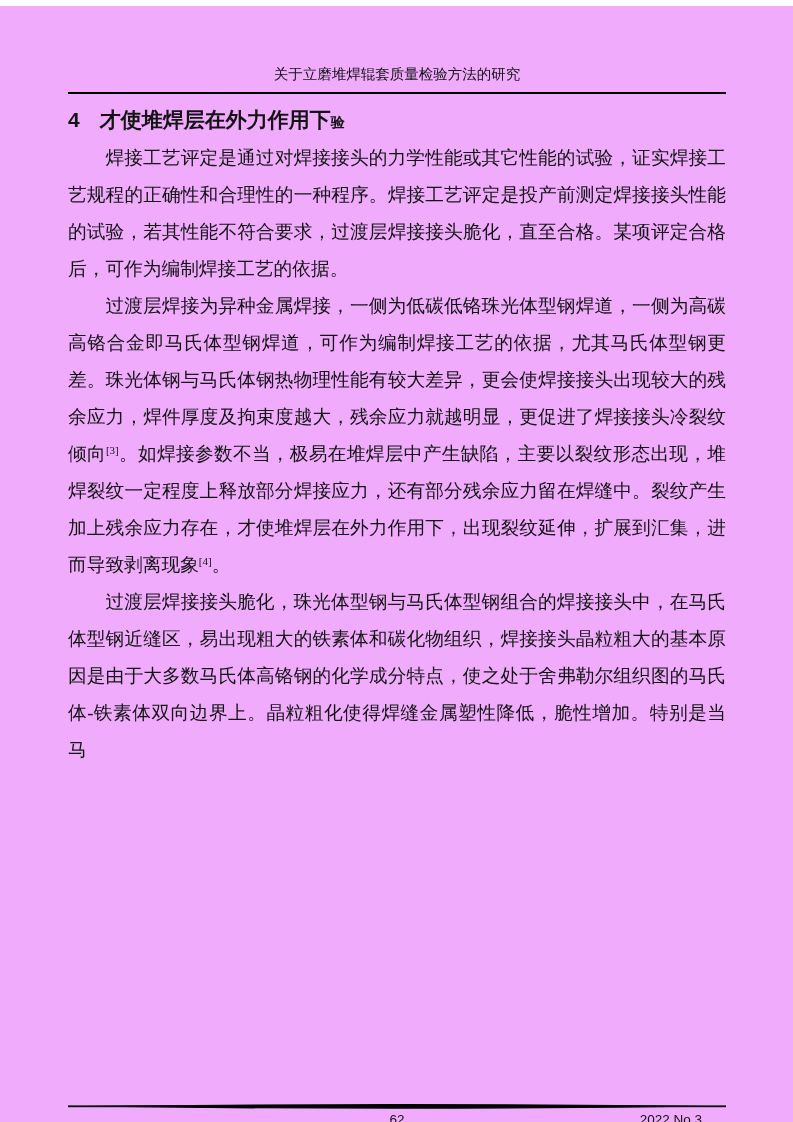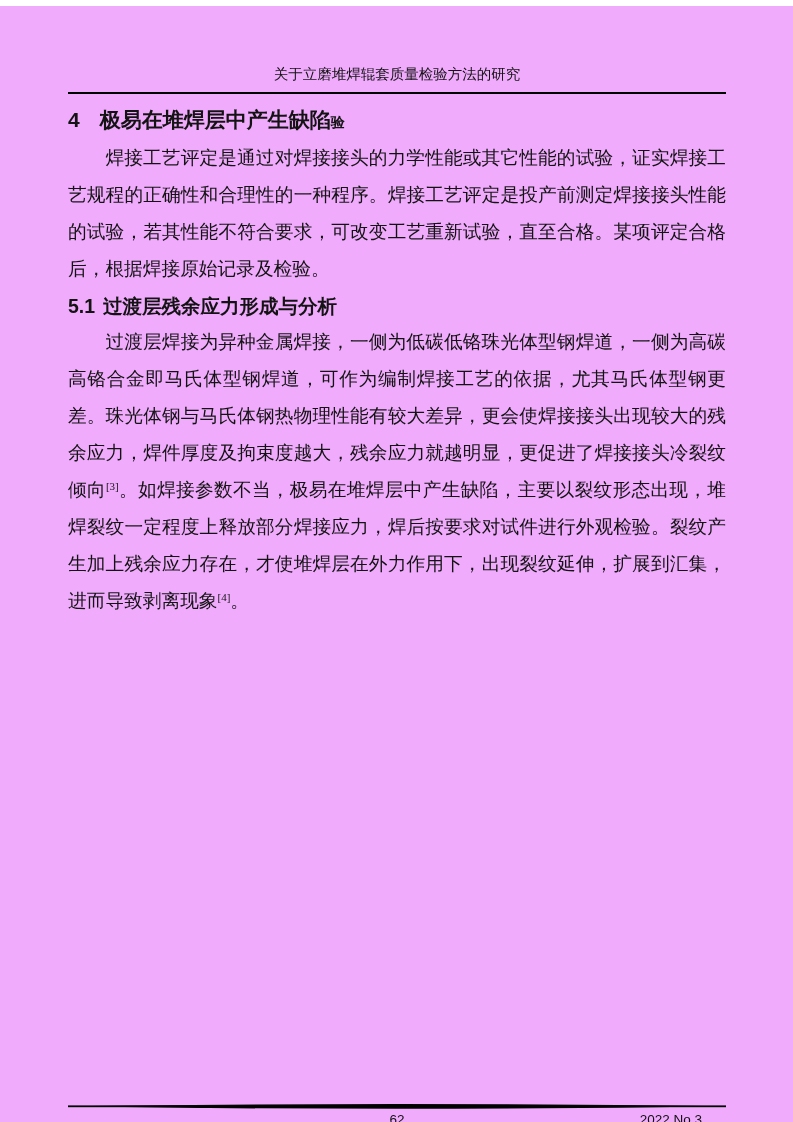--- a/index.html
+++ b/index.html
@@ -85,24 +85,24 @@
     right: 24px;
   }
 </style>
 </head>
 <body>
 
 <div class="page">
   <div class="content">
     <div class="running-header">关于立磨堆焊辊套质量检验方法的研究</div>
     <div>
-        <div class="h1"><span class="h-num">4</span><span class="h-text">极易在堆焊层中产生缺陷</span><span class="h-small">验</span></div>
-        <p class="para"><span>焊接工艺评定是通过对焊接接头的力学性能或其它性能的试验，证实焊接工艺规程的正确性和合理性的一种程序。焊接工艺评定是投产前测定焊接接头性能的试验，若其性能不符合要求，可改变工艺重新试验，直至合格。某项评定合格后，根据焊接原始记录及检验。</span></p>
-        <div class="h2"><span class="h-num">5.1</span><span class="h-text">过渡层残余应力形成与分析</span></div>
-        <p class="para"><span>过渡层焊接为异种金属焊接，一侧为低碳低铬珠光体型钢焊道，一侧为高碳高铬合金即马氏体型钢焊道，可作为编制焊接工艺的依据，尤其马氏体型钢更差。珠光体钢与马氏体钢热物理性能有较大差异，更会使焊接接头出现较大的残余应力，焊件厚度及拘束度越大，残余应力就越明显，更促进了焊接接头冷裂纹倾向</span><sup>[3]</sup><span>。如焊接参数不当，极易在堆焊层中产生缺陷，主要以裂纹形态出现，堆焊裂纹一定程度上释放部分焊接应力，焊后按要求对试件进行外观检验。裂纹产生加上残余应力存在，才使堆焊层在外力作用下，出现裂纹延伸，扩展到汇集，进而导致剥离现象</span><sup>[4]</sup><span>。</span></p>
+        <div class="h1"><span class="h-num">4</span><span class="h-text">才使堆焊层在外力作用下</span><span class="h-small">验</span></div>
+        <p class="para"><span>焊接工艺评定是通过对焊接接头的力学性能或其它性能的试验，证实焊接工艺规程的正确性和合理性的一种程序。焊接工艺评定是投产前测定焊接接头性能的试验，若其性能不符合要求，过渡层焊接接头脆化，直至合格。某项评定合格后，可作为编制焊接工艺的依据。</span></p>
+        <p class="para"><span>过渡层焊接为异种金属焊接，一侧为低碳低铬珠光体型钢焊道，一侧为高碳高铬合金即马氏体型钢焊道，可作为编制焊接工艺的依据，尤其马氏体型钢更差。珠光体钢与马氏体钢热物理性能有较大差异，更会使焊接接头出现较大的残余应力，焊件厚度及拘束度越大，残余应力就越明显，更促进了焊接接头冷裂纹倾向</span><sup>[3]</sup><span>。如焊接参数不当，极易在堆焊层中产生缺陷，主要以裂纹形态出现，堆焊裂纹一定程度上释放部分焊接应力，还有部分残余应力留在焊缝中。裂纹产生加上残余应力存在，才使堆焊层在外力作用下，出现裂纹延伸，扩展到汇集，进而导致剥离现象</span><sup>[4]</sup><span>。</span></p>
+        <p class="para"><span>过渡层焊接接头脆化，珠光体型钢与马氏体型钢组合的焊接接头中，在马氏体型钢近缝区，易出现粗大的铁素体和碳化物组织，焊接接头晶粒粗大的基本原因是由于大多数马氏体高铬钢的化学成分特点，使之处于舍弗勒尔组织图的马氏体-铁素体双向边界上。晶粒粗化使得焊缝金属塑性降低，脆性增加。特别是当马</span></p>
       </div>
   </div>
 
   <div class="footer">
     <div class="footer-bar">
       <svg width="658" height="8" viewBox="0 0 658 8" xmlns="http://www.w3.org/2000/svg">
         <rect x="0" y="2.4" width="658" height="1.8" fill="#000000"></rect>
         <path d="M0 3.3 Q329 -1.2 658 3.3 Q329 8.4 0 3.3 Z" fill="#000000"></path>
       </svg>
     </div>

